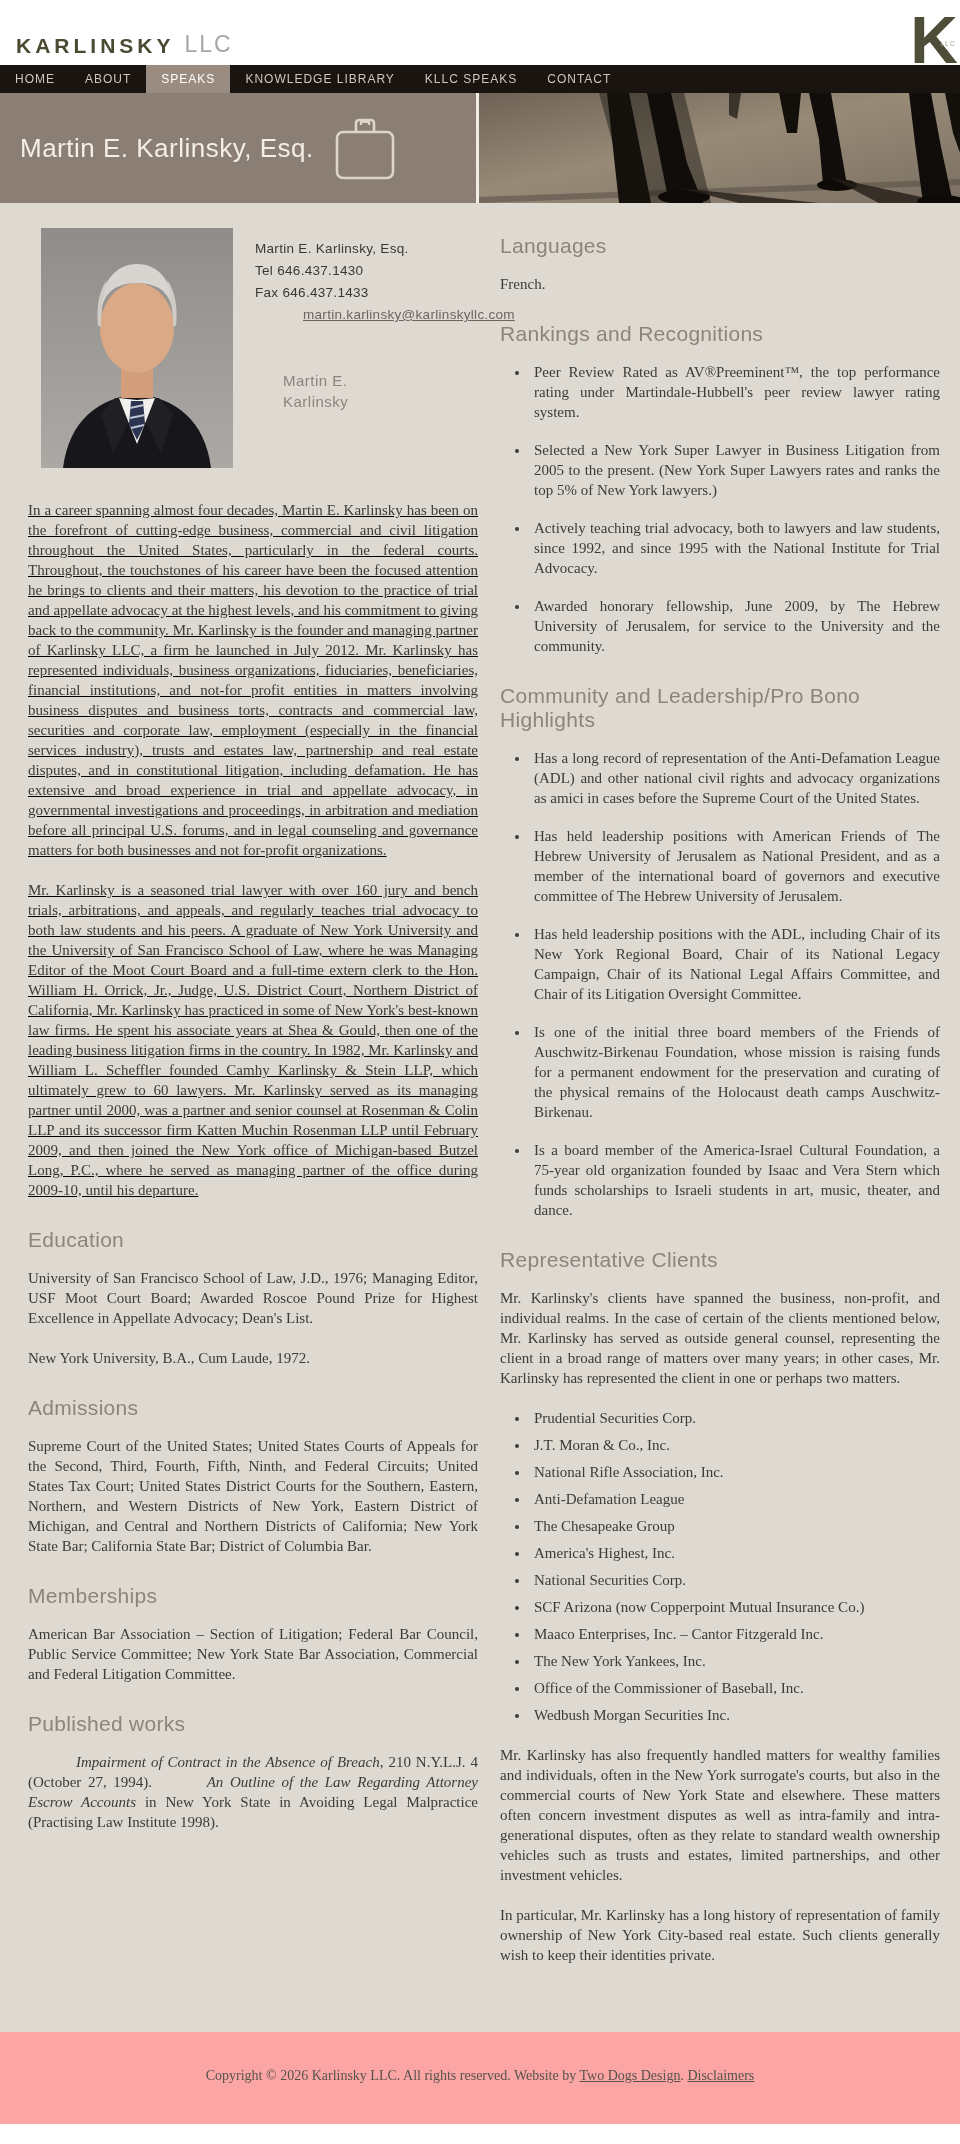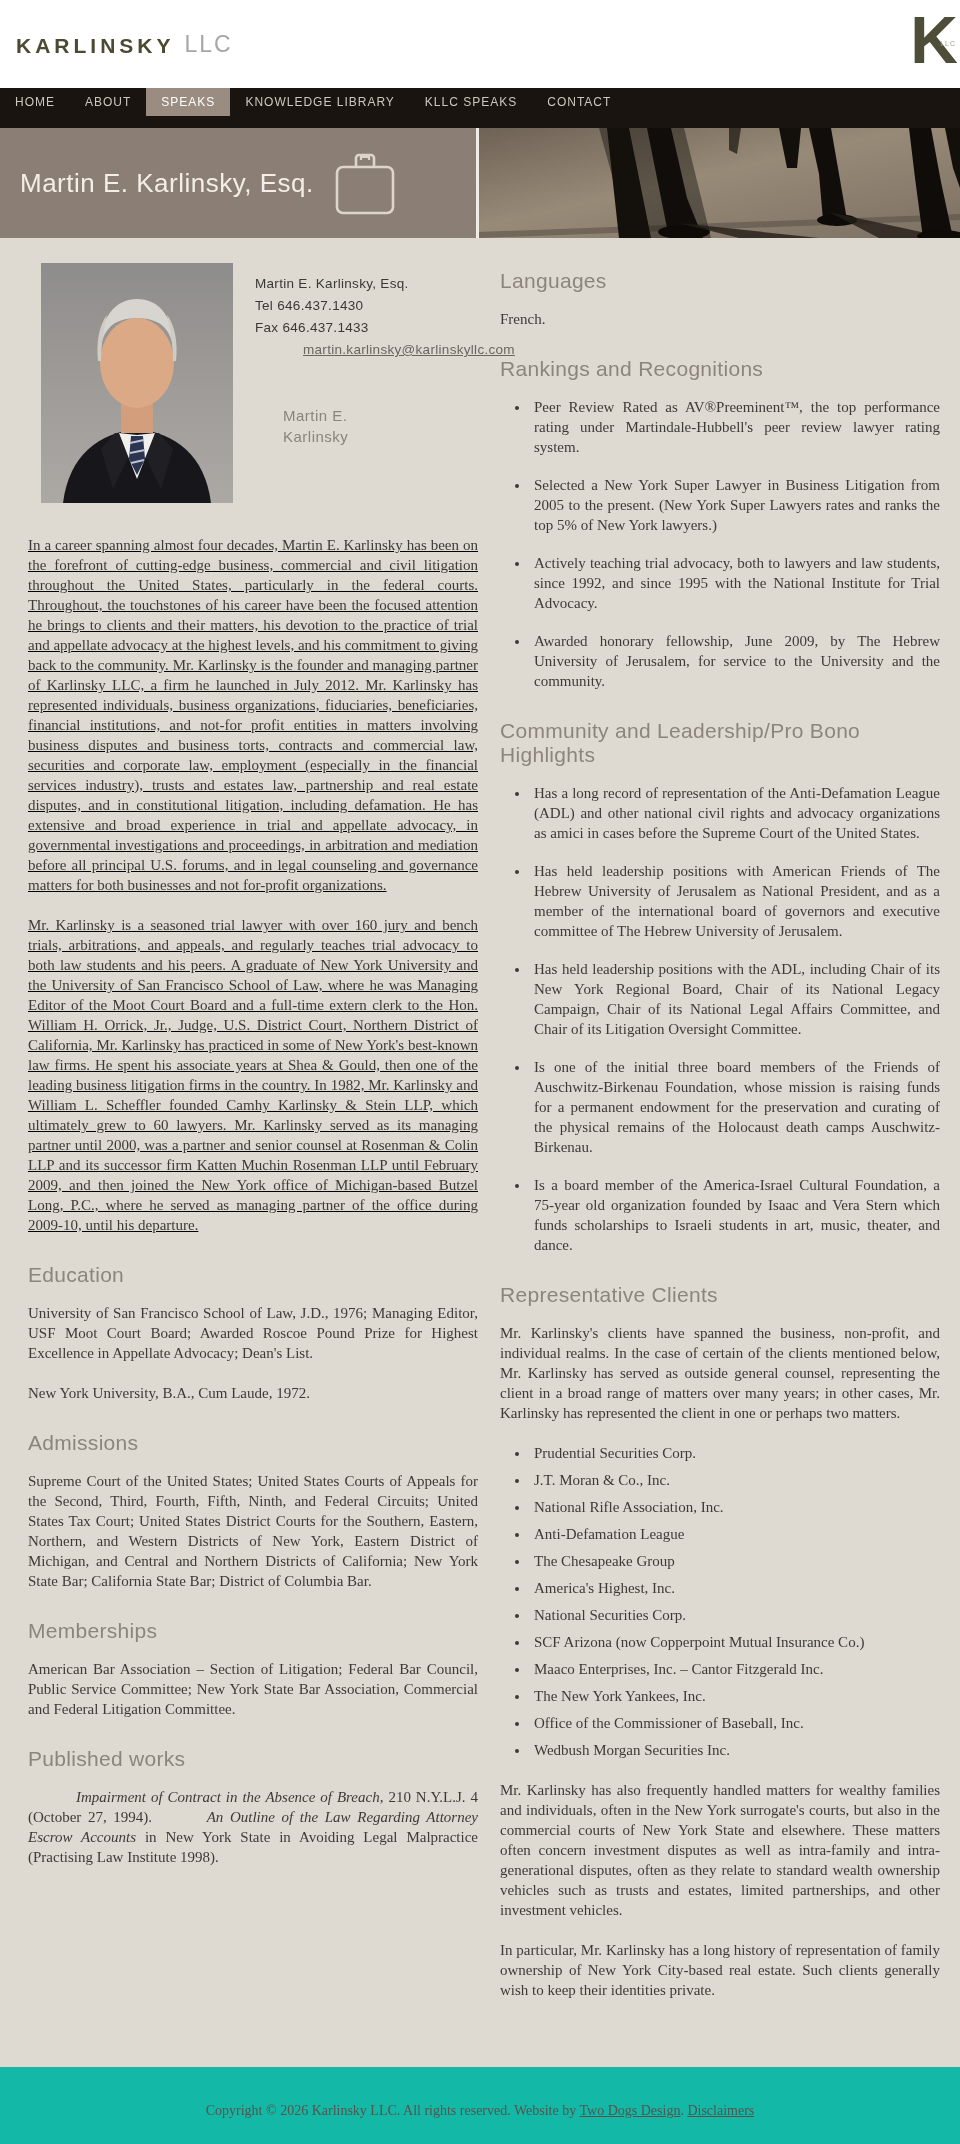--- a/index.html
+++ b/index.html
@@ -2,21 +2,21 @@
 <html><head>
 <meta charset="utf-8">
 <style>
   html { background:#ffffff; }
   body {
     width:960px; margin:0 auto; padding:0;
     font-family:"Liberation Serif", serif;
     background:#ffffff;
   }
   
-  .site-header { position:relative; height:88px; background:#ffffff; }
+  .site-header { position:relative; height:65px; background:#ffffff; }
   .logo { position:absolute; left:16px; top:26px; text-decoration:none; white-space:nowrap; }
   .logo-name {
     font-family:"Liberation Sans", sans-serif; font-variant:small-caps;
     text-transform:lowercase; font-weight:600; font-size:30px; letter-spacing:4px;
     color:#4b4a33;
   }
   .logo-name::first-letter { text-transform:uppercase; }
   .logo-suffix {
     font-family:"Liberation Sans", sans-serif; font-size:23px; letter-spacing:2px;
     color:#a6a6a4; font-weight:400; margin-left:10px; vertical-align:1px;
@@ -24,21 +24,21 @@
   .k-mark {
     position:absolute; right:2px; top:10px; width:66px; height:66px;
     font-family:"Liberation Sans", sans-serif; font-weight:700; font-size:66px;
     line-height:60px; color:#4e4d38; text-align:right;
   }
   .k-mark .k-llc {
     position:absolute; right:2px; bottom:2px; font-size:7px; font-weight:400;
     letter-spacing:1px; color:#9a9a88;
   }
   
-  .main-nav { height:40px; background:#1a1410; }
+  .main-nav { height:28px; background:#1a1410; }
   .nav-items { display:flex; height:28px; }
   .nav-item {
     font-family:"Liberation Sans", sans-serif; font-size:12px; letter-spacing:1px;
     color:#ccc7c0; text-decoration:none; line-height:28px; padding:0 15px;
     white-space:nowrap;
   }
   .nav-item.active { background:#9a8c81; color:#ffffff; }
   
   .banner { display:flex; height:110px; }
   .banner-left {
@@ -84,21 +84,21 @@
   }
   .col-right .section-heading:first-child { margin-top:6px; }
   ul.bullets { margin:0 0 20px 0; padding:0 0 0 30px; list-style:disc; }
   ul.bullets li {
     font-size:15px; line-height:20px; color:#3e3a35; text-align:justify;
     margin-bottom:18px; padding-left:4px;
   }
   ul.bullets.compact li { margin-bottom:7px; text-align:left; }
   
   .site-footer {
-    background:#14b8a6; height:92px; box-sizing:border-box; padding-top:36px;
+    background:#fca5a5; height:92px; box-sizing:border-box; padding-top:36px;
     text-align:center; font-size:14px; color:#57534d;
   }
   .site-footer a { color:#57534d; text-decoration:underline; }
 </style>
 </head>
 <body>
 
 <header class="site-header">
   <a class="logo" href="#"><span class="logo-name">Karlinsky</span><span class="logo-suffix">LLC</span></a>
   <div class="k-mark"><span>K</span><span class="k-llc">LLC</span></div>

